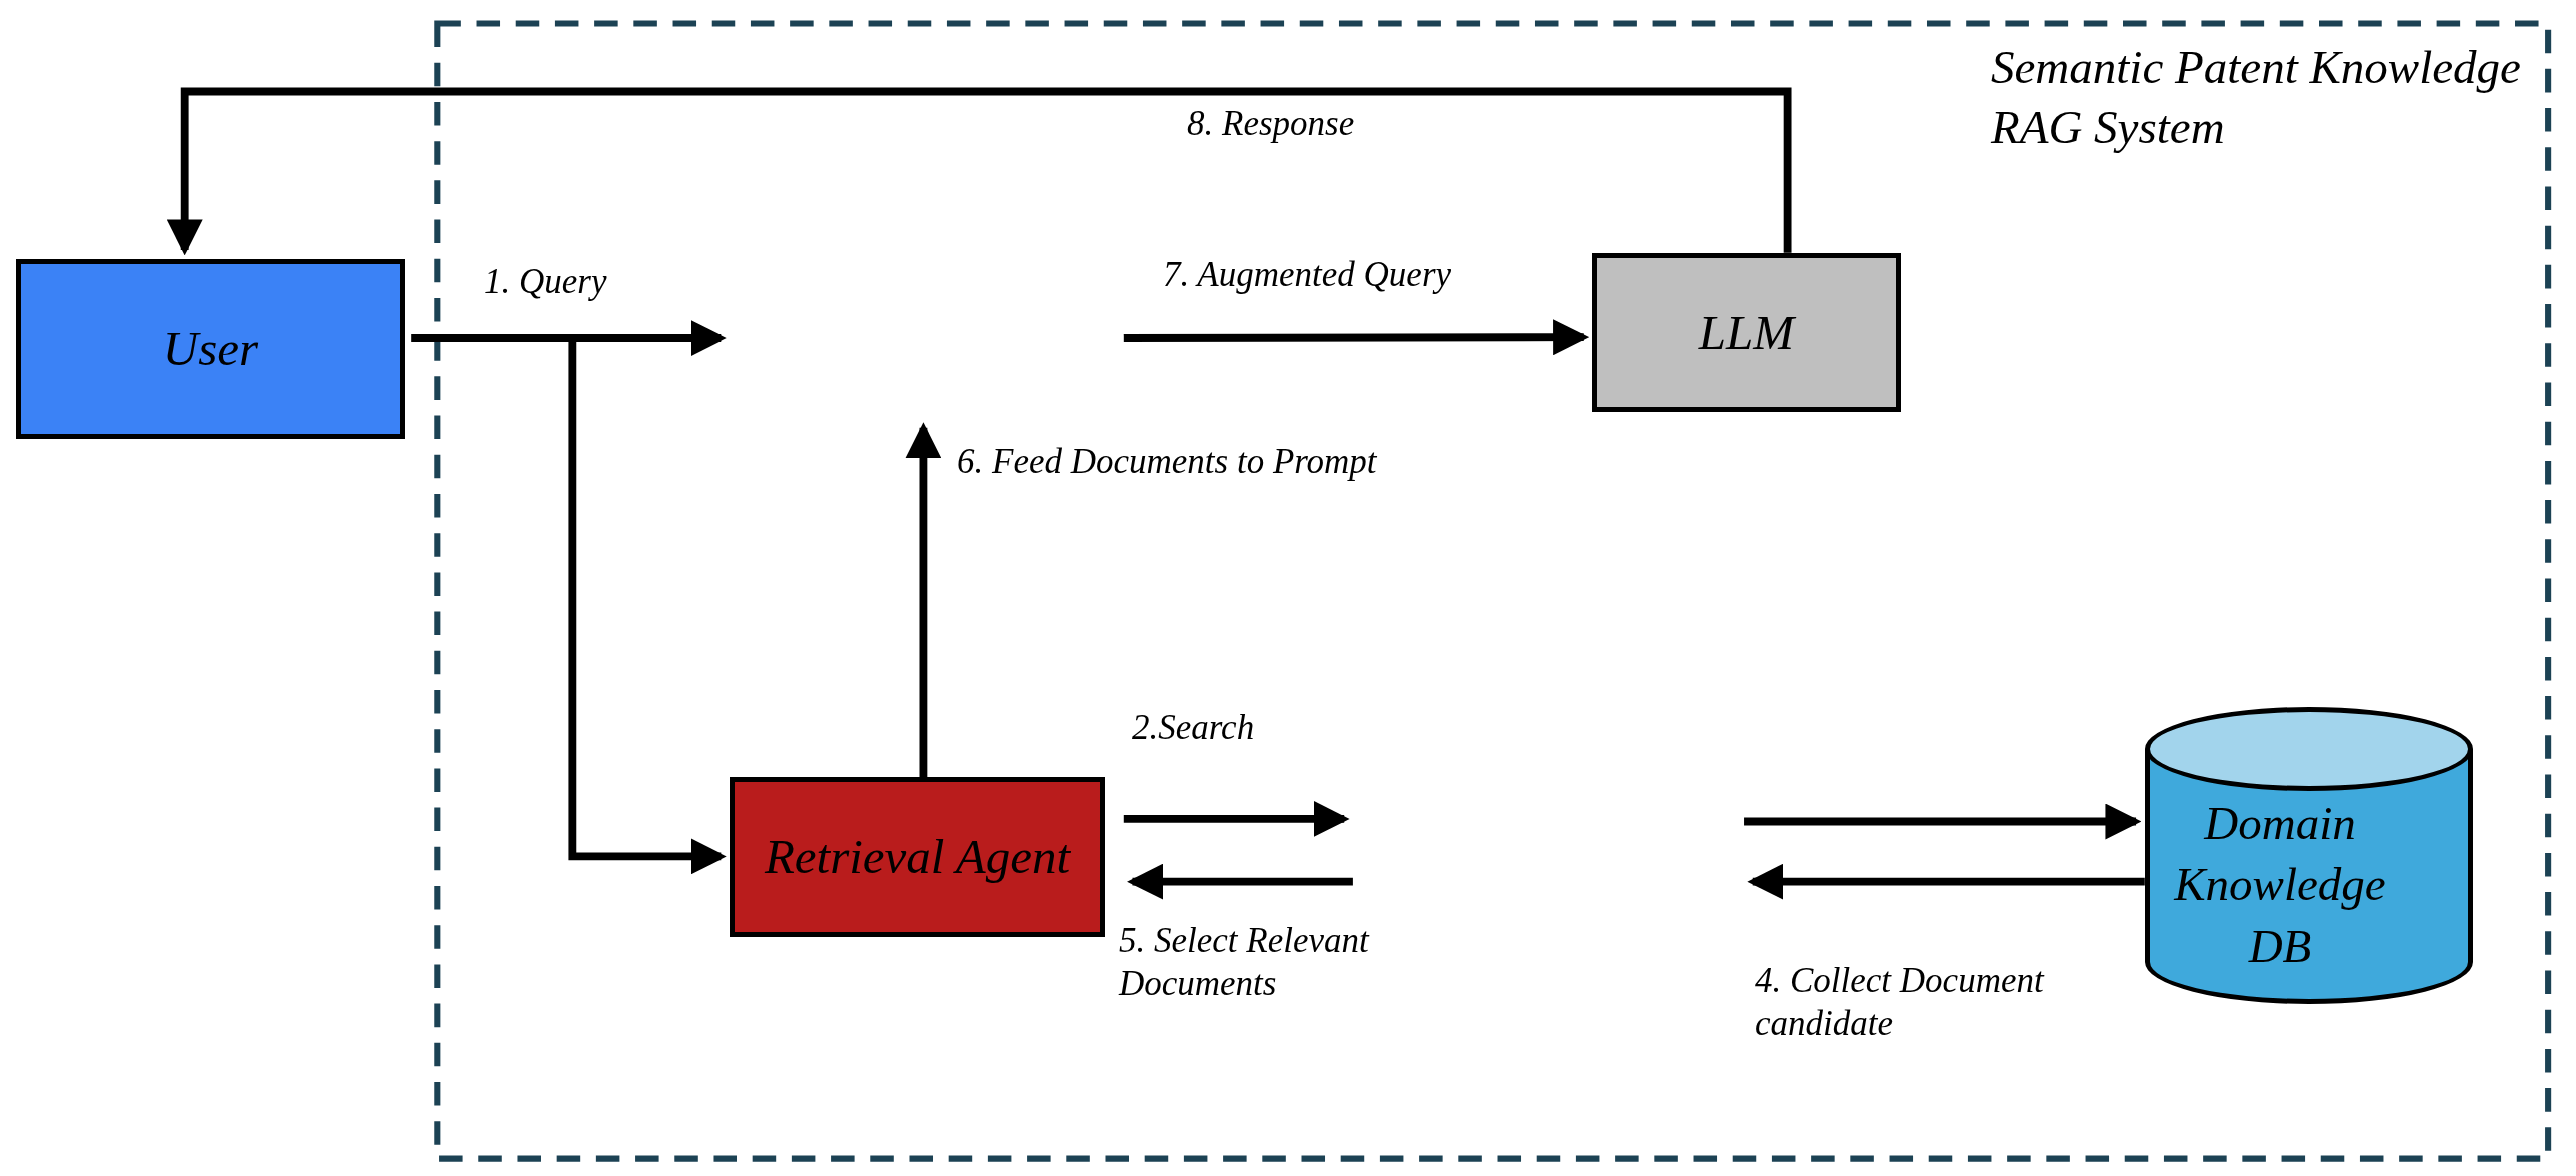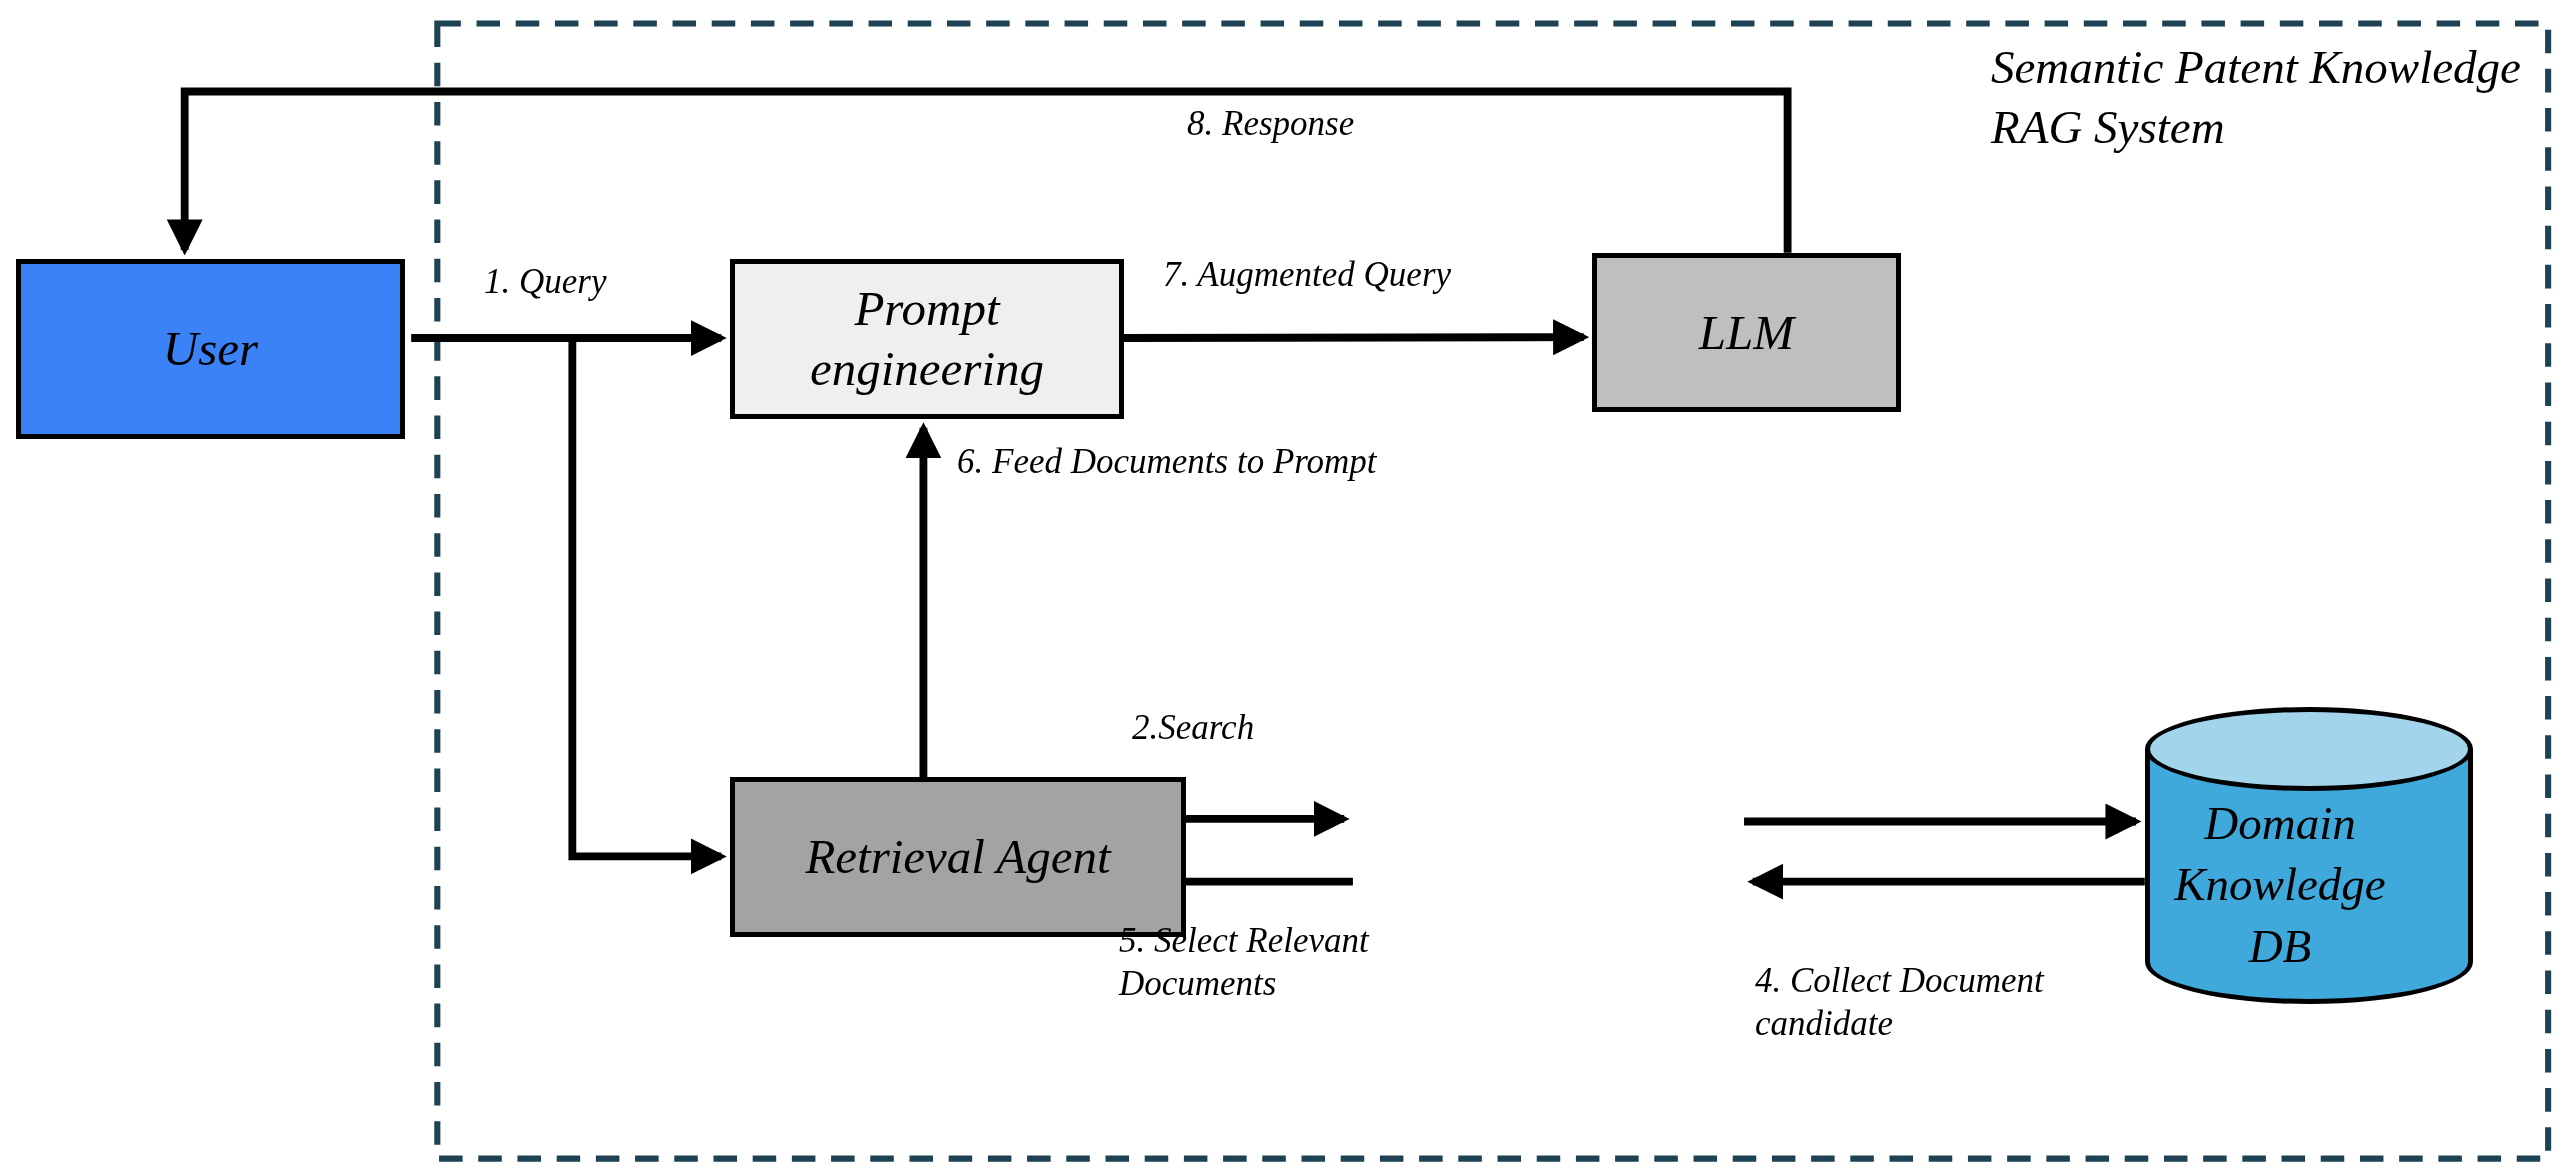--- a/index.html
+++ b/index.html
@@ -31,21 +31,21 @@
     justify-content: center;
     text-align: center;
     border: 5.2px solid #000000;
     box-sizing: border-box;
     font-size: 49px;
     line-height: 1.22;
   }
   .node-user          { left: 16px;   top: 259px; width: 389px; height: 180px; background: #3b82f6; }
   .node-prompt        { left: 730px;  top: 259px; width: 394px; height: 160px; background: #efefef; }
   .node-llm           { left: 1592px; top: 253px; width: 309px; height: 159px; background: #bfbfbf; }
-  .node-retrieval     { left: 730px;  top: 777px; width: 456px; height: 160px; background: #a3a3a3; }
+  .node-retrieval     { left: 730px;  top: 777px; width: 375px; height: 160px; background: #b91c1c; }
   .node-painet        { left: 1353px; top: 777px; width: 391px; height: 160px; background: #7ec8e9; }
   .node-label-narrow  { max-width: 261px; display: inline-block; }
 
   
   .db {
     position: absolute;
     left: 2145px; top: 707px;
     width: 328px; height: 297px;
     z-index: 2;
   }
@@ -150,23 +150,20 @@
 
     <path d="M2462,1012 L2012,1012" fill="none" stroke="#000000" stroke-width="9" marker-end="url(#arrow)"></path>
 
     <path d="M1060,892 L1060,491" fill="none" stroke="#000000" stroke-width="9" marker-end="url(#arrow)"></path>
   </svg>
 
   <div class="node node-user">
     <span>User</span>
   </div>
 
-  <div class="node node-prompt">
-    <span class="node-label-narrow">Prompt engineering</span>
-  </div>
 
   <div class="node node-llm">
     <span>LLM</span>
   </div>
 
   <div class="node node-retrieval">
     <span>Retrieval Agent</span>
   </div>
 
 

